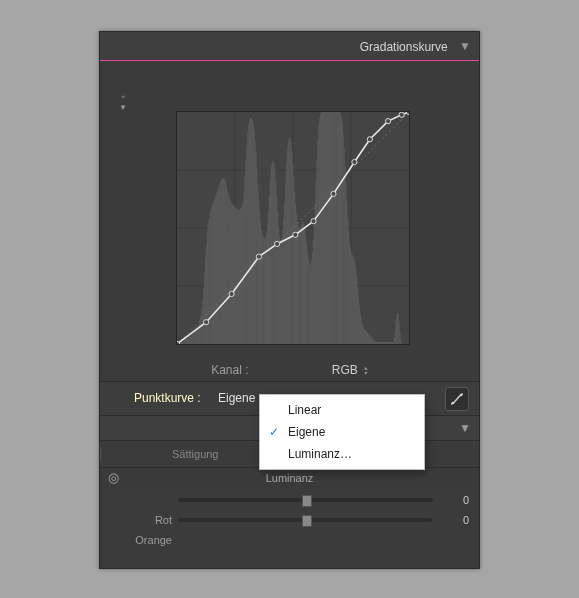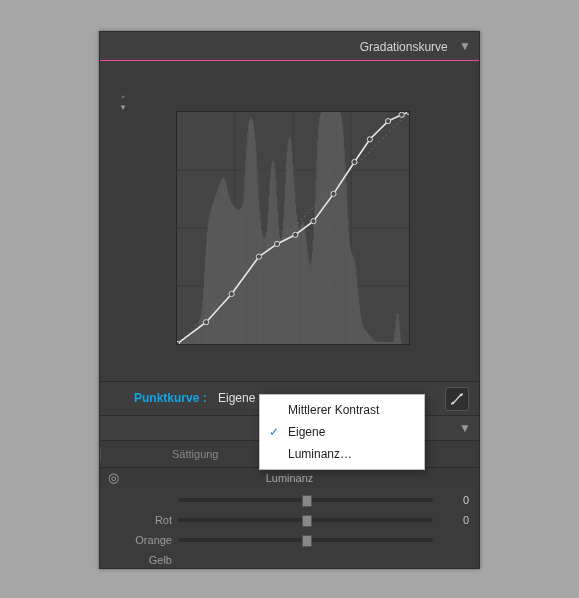--- a/index.html
+++ b/index.html
@@ -19,21 +19,21 @@
 
   .curve-box{position:absolute;left:76px;top:50px;width:232px;height:232px;border:1px solid #262626;background:#444;}
   .curve-box svg{display:block;}
 
   .kanal-row{position:absolute;left:0;right:0;top:302px;text-align:center;color:#9d9d9d;}
   .kanal-row .lbl{display:inline-block;margin-right:80px;}
   .kanal-row .val{display:inline-block;color:#cfcfcf;cursor:pointer;}
 
   
   .pcurve-row{position:relative;height:33px;line-height:33px;border-top:1px solid #2c2c2c;border-bottom:1px solid #2c2c2c;background:#3d3d3d;}
-  .pcurve-row .lbl{position:absolute;left:34px;color:#0ea5e9;font-weight:bold;}
+  .pcurve-row .lbl{position:absolute;left:34px;color:#fef9c3;}
   .pcurve-row .val{position:absolute;left:118px;color:#e0e0e0;cursor:pointer;}
   .pcurve-row .toggle{position:absolute;right:10px;top:5px;width:22px;height:22px;background:#2f2f2f;border:1px solid #555;border-radius:3px;cursor:pointer;display:flex;align-items:center;justify-content:center;}
   .pcurve-row .toggle svg{display:block;}
 
   
   .next-hdr{height:24px;background:#3f3f3f;border-bottom:1px solid #2c2c2c;text-align:right;padding-right:8px;color:#9a9a9a;line-height:24px;}
 
   
   .tabs{height:26px;line-height:26px;display:flex;border-bottom:1px solid #2c2c2c;color:#888;font-size:11px;}
   .tabs .tab{flex:1;text-align:center;cursor:pointer;}
@@ -357,20 +357,24 @@
             <circle cx="136.47058823529412" cy="109.17647058823529" r="2.6" fill="#4a4a4a" stroke="#d8d8d8" stroke-width="1"></circle>
             <circle cx="156.48627450980393" cy="81.88235294117646" r="2.6" fill="#4a4a4a" stroke="#d8d8d8" stroke-width="1"></circle>
             <circle cx="177.41176470588235" cy="50.0392156862745" r="2.6" fill="#4a4a4a" stroke="#d8d8d8" stroke-width="1"></circle>
             <circle cx="192.87843137254902" cy="27.29411764705884" r="2.6" fill="#4a4a4a" stroke="#d8d8d8" stroke-width="1"></circle>
             <circle cx="211.07450980392156" cy="9.09803921568627" r="2.6" fill="#4a4a4a" stroke="#d8d8d8" stroke-width="1"></circle>
             <circle cx="224.72156862745098" cy="2.7294117647058727" r="2.6" fill="#4a4a4a" stroke="#d8d8d8" stroke-width="1"></circle>
             <circle cx="232" cy="0" r="2.6" fill="#4a4a4a" stroke="#d8d8d8" stroke-width="1"></circle>
           </svg>
       </div>
 
+      <div class="kanal-row">
+        <span class="lbl">Kanal :</span>
+        <span class="val updown">RGB</span>
+      </div>
     </div>
 
     <div class="pcurve-row">
       <span class="lbl">Punktkurve :</span>
       <span class="val updown">Eigene</span>
       <span class="toggle">
         <svg width="14" height="14" viewBox="0 0 14 14">
           <path d="M1 12 C5 12 9 2 13 2" stroke="#cfcfcf" stroke-width="1.4" fill="none"></path>
           <circle cx="3" cy="11" r="1.3" fill="#cfcfcf"></circle>
           <circle cx="11" cy="3" r="1.3" fill="#cfcfcf"></circle>
@@ -402,29 +406,22 @@
           </span>
           <span class="sl-val">0</span>
         </div>
         <div class="srow">
           <span class="sl-lbl">Orange</span>
           <span class="sl-track">
             <span class="sl-thumb"></span>
           </span>
           <span class="sl-val">0</span>
         </div>
-        <div class="srow">
-          <span class="sl-lbl">Gelb</span>
-          <span class="sl-track">
-            <span class="sl-thumb"></span>
-          </span>
-          <span class="sl-val"></span>
-        </div>
       </div>
 
   </div>
 
   <div class="menu" id="menu">
-      <div class="item"><span>Mittlerer Kontrast</span></div>
+      <div class="item"><span>Linear</span></div>
       <div class="item"><span class="check">✓</span><span>Eigene</span></div>
       <div class="item"><span>Luminanz…</span></div>
     </div>
 </div>
 
 </body></html>

